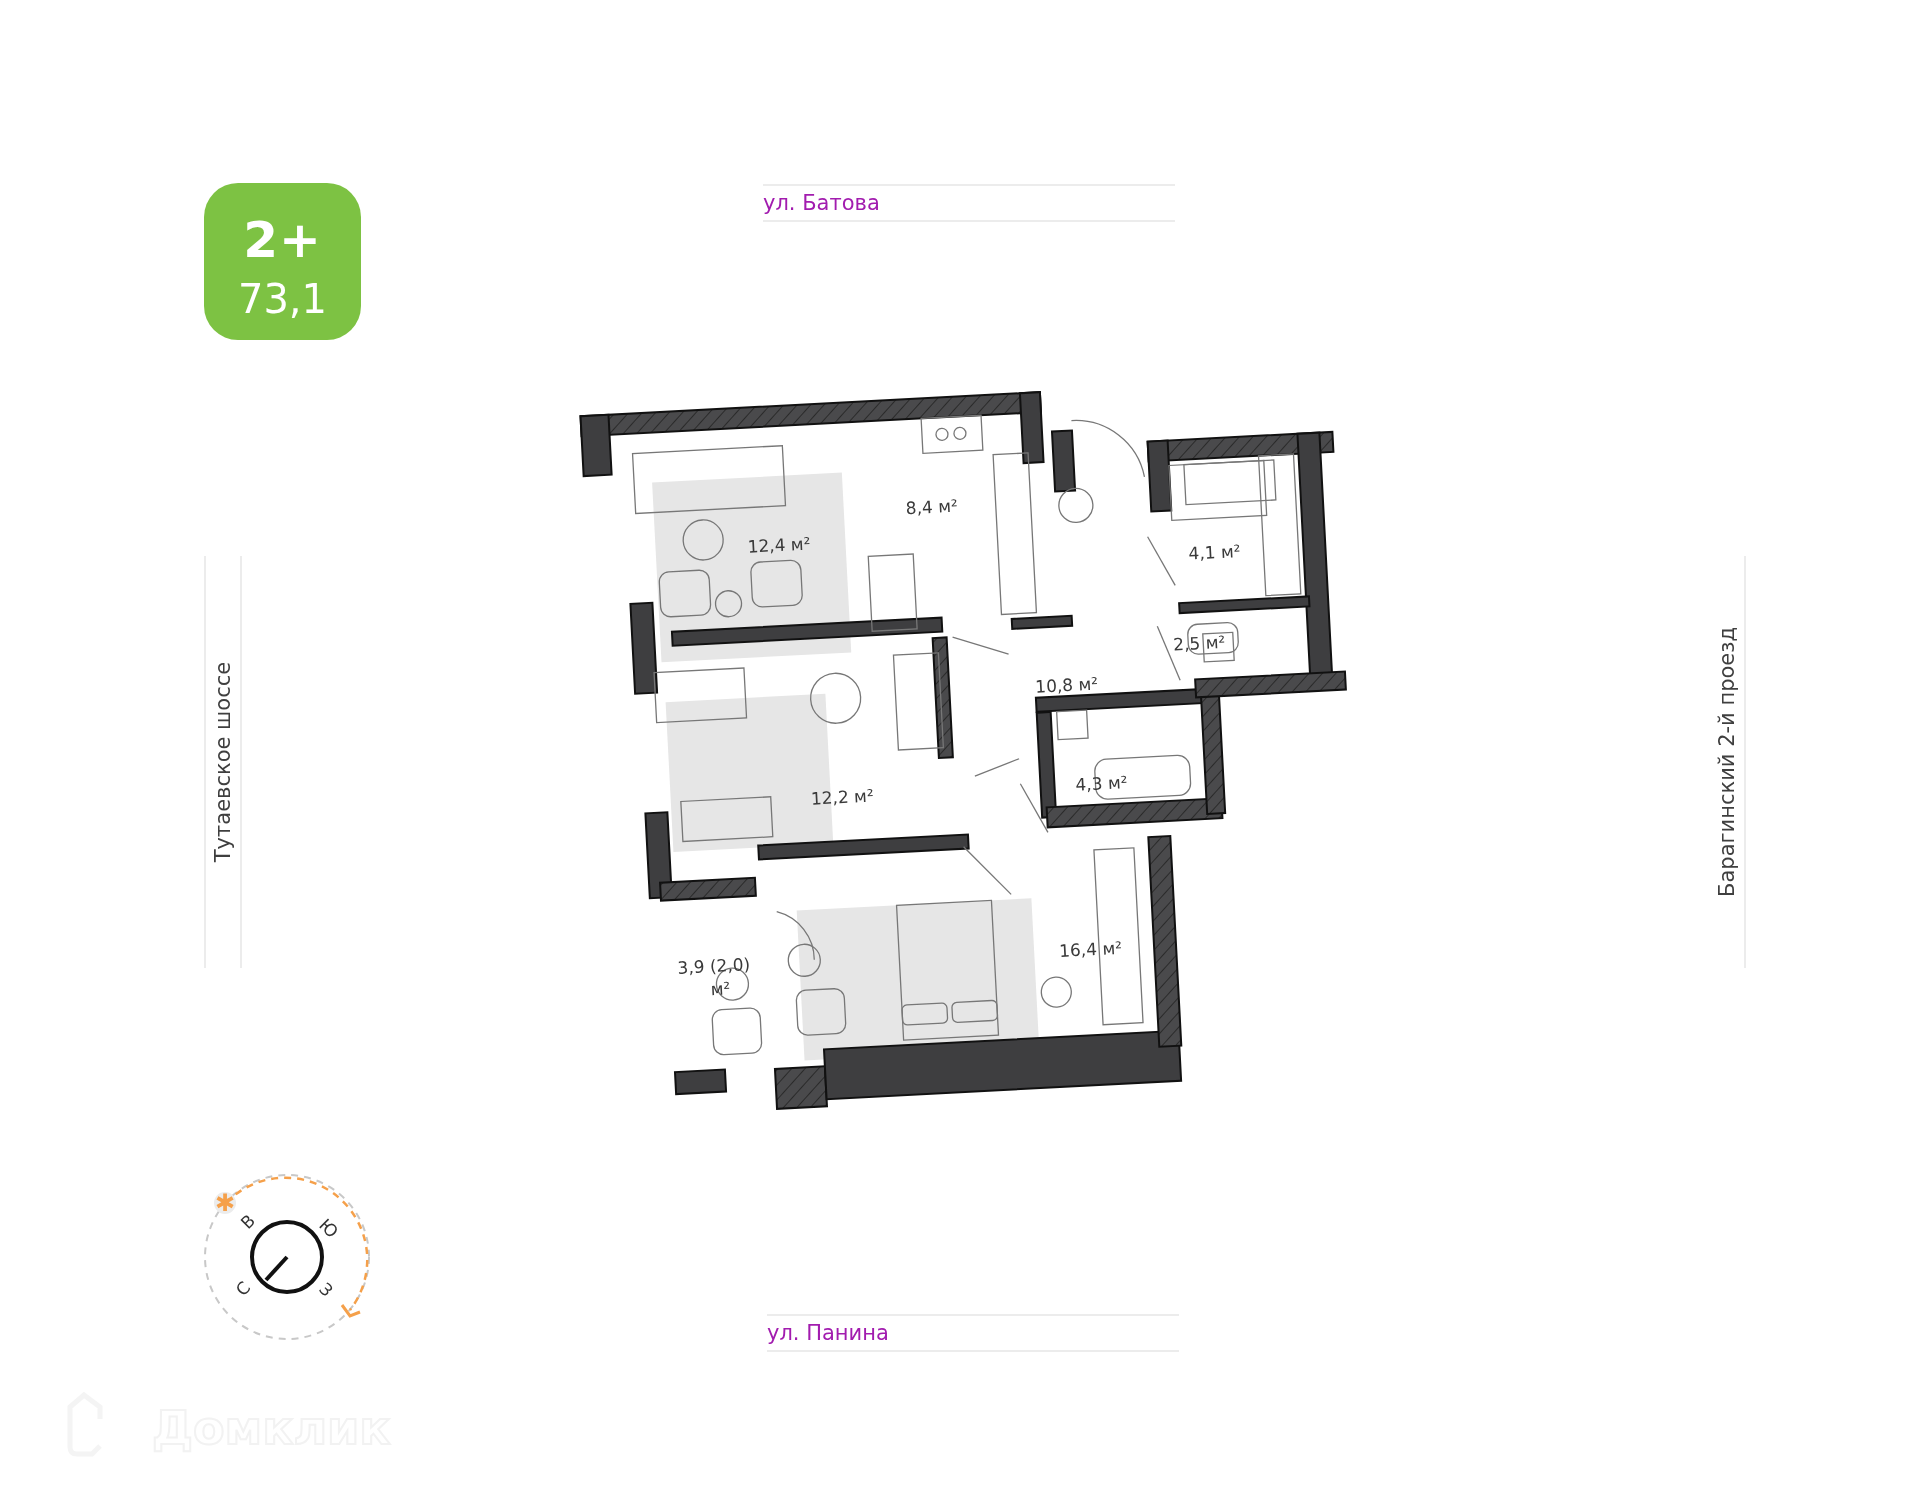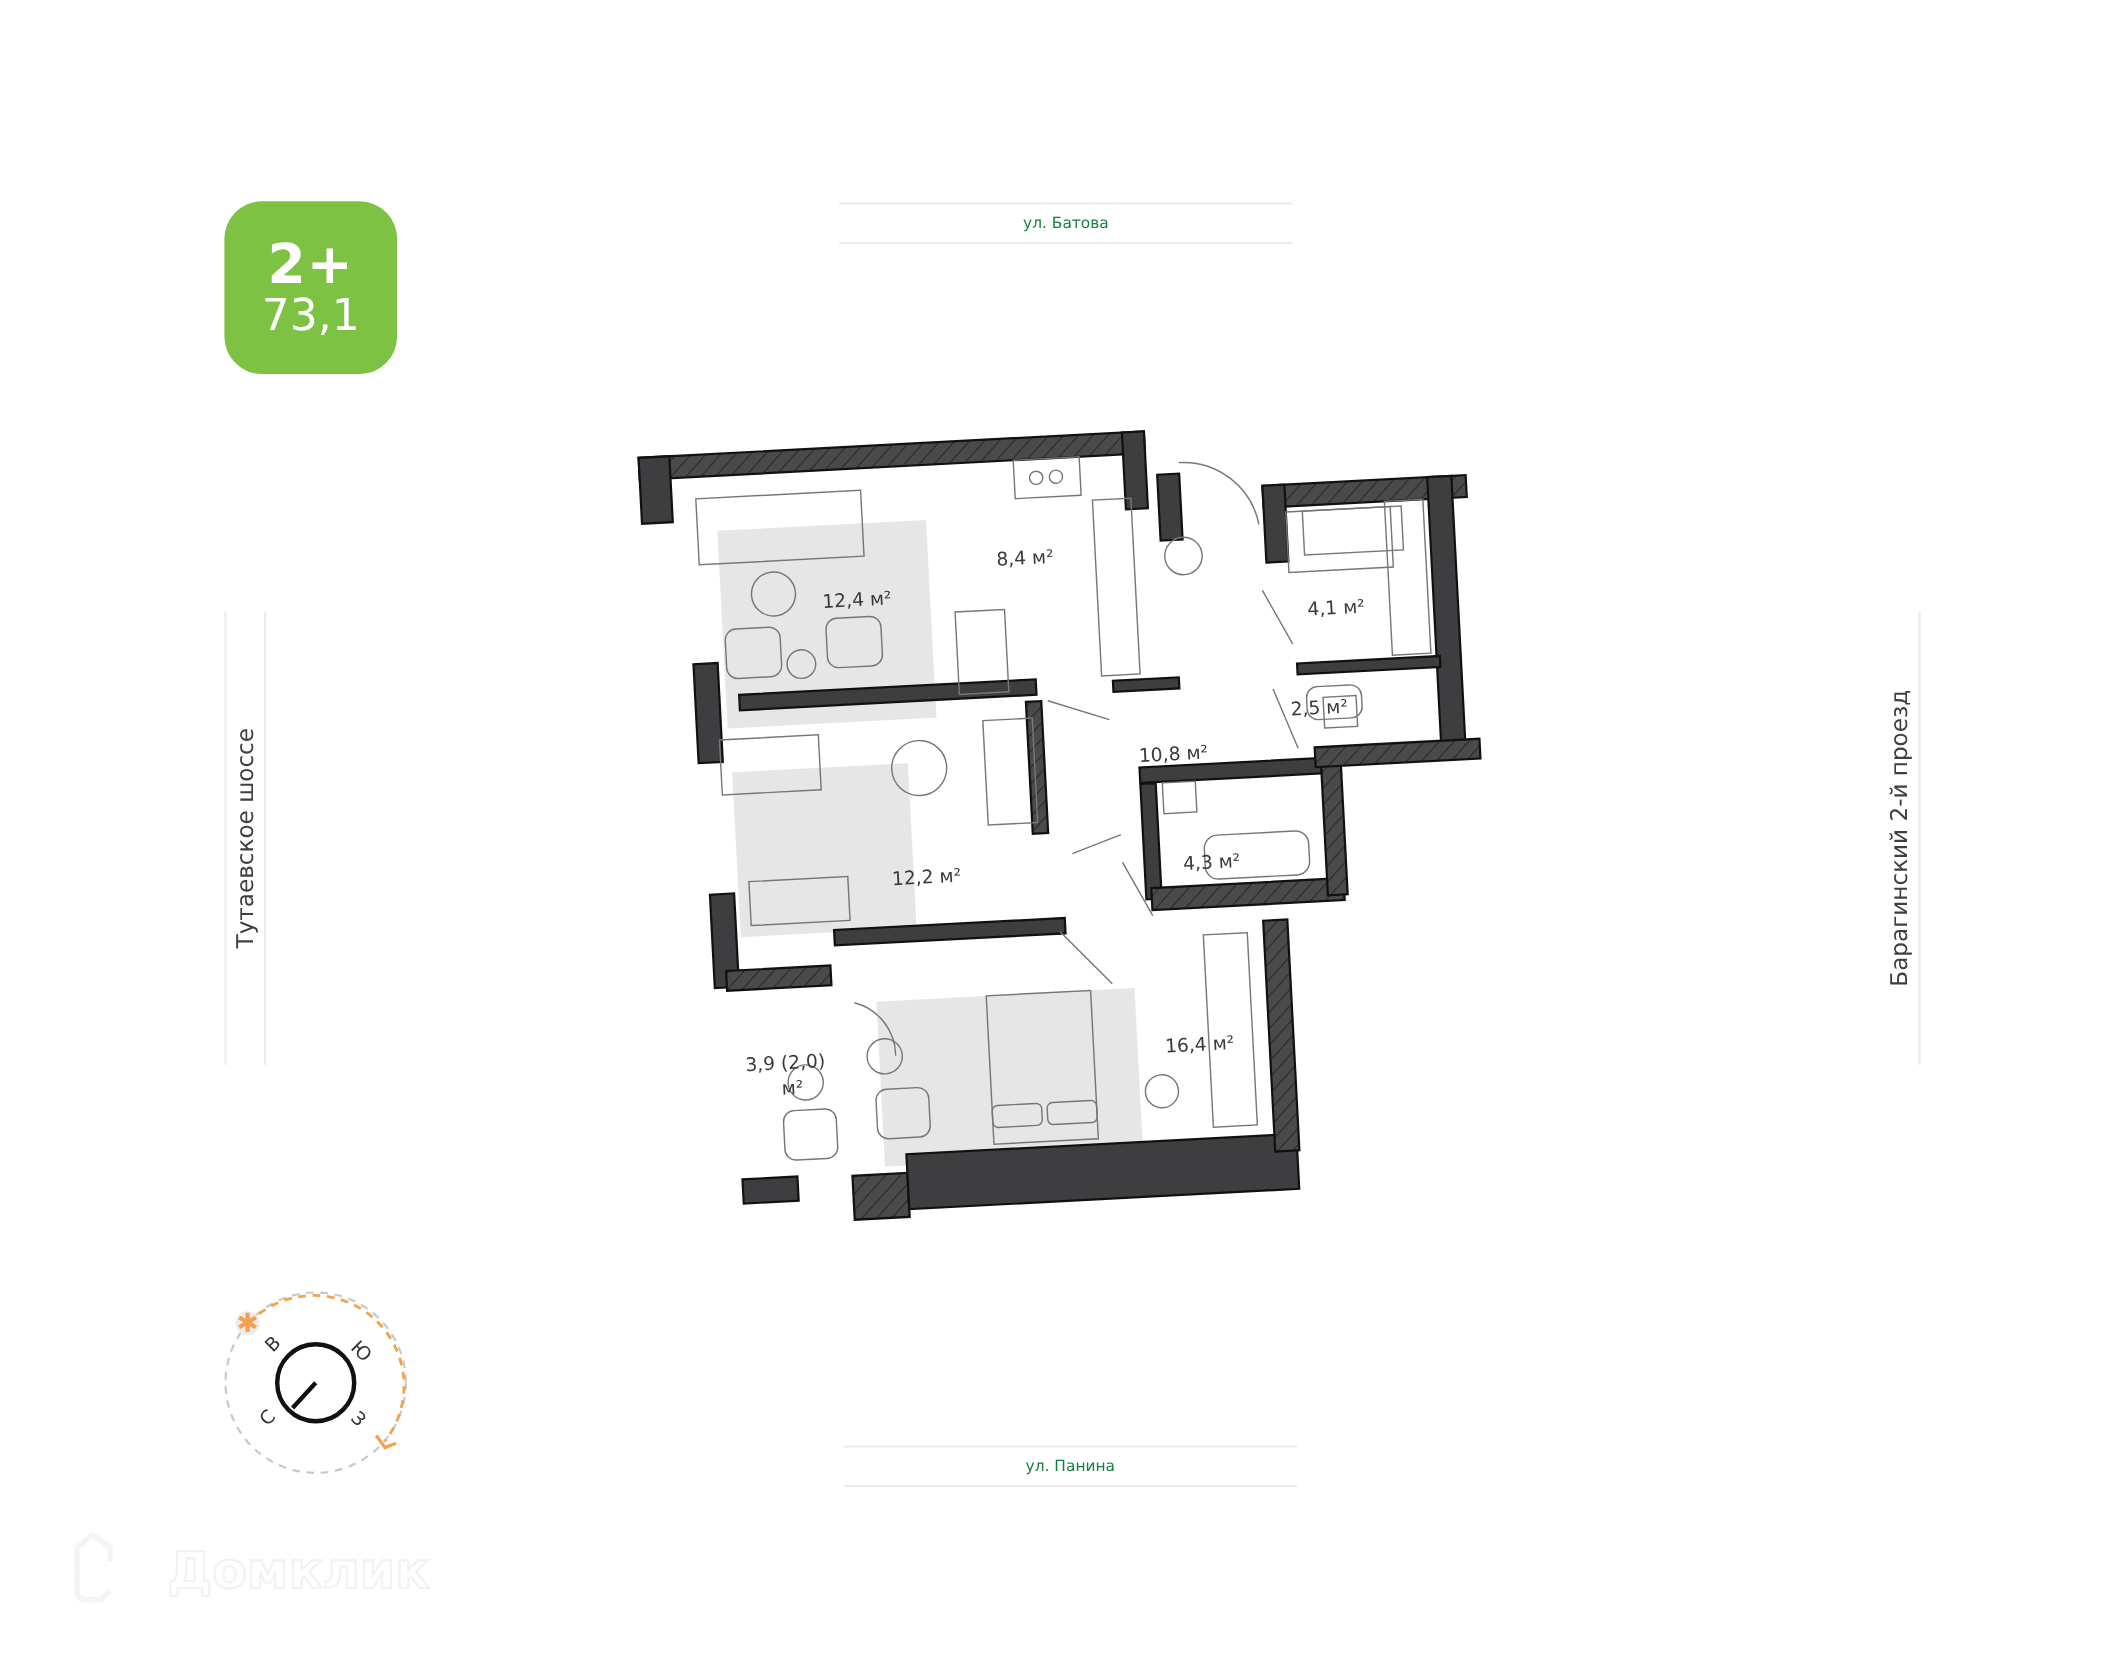--- a/index.html
+++ b/index.html
@@ -1,23 +1,23 @@
 <!DOCTYPE html>
 <html><head>
 <meta charset="utf-8">
 <style>
   html, body { margin:0; padding:0; background:#ffffff; }
   body { width:1920px; height:1507px; position:relative; overflow:hidden;
          font-family:"DejaVu Sans","Liberation Sans",sans-serif; color:#3a3a3a; }
   .badge { position:absolute; left:204px; top:183px; width:157px; height:157px;
            border-radius:34px; background:#7dc243; color:#fff; text-align:center; }
   .badge .rooms { font-size:50px; font-weight:bold; line-height:50px; margin-top:32px; letter-spacing:1px; }
-  .badge .area { font-size:40px; line-height:44px; margin-top:0; }
+  .badge .area { font-size:40px; line-height:44px; margin-top:12px; }
   .street-h { position:absolute; height:34px; border-top:2px solid #ececec; border-bottom:2px solid #ececec;
-              text-align:center; font-size:14px; line-height:34px; color:#15803d; }
+              text-align:left; font-size:21px; line-height:34px; color:#a21caf; }
   .street-v { position:absolute; width:34px; border-left:2px solid #ececec; border-right:2px solid #ececec; }
   .street-v span { position:absolute; left:50%; top:50%; white-space:nowrap; font-size:21px; color:#3f3f3f;
                    transform:translate(-50%,-50%) rotate(-90deg); }
   .street-v.right { border-left:none; }
   .plan { position:absolute; left:0; top:0; width:1920px; height:1507px; }
   .compass { position:absolute; left:190px; top:1160px; width:200px; height:200px; }
   .logo { position:absolute; left:62px; top:1392px; width:370px; height:70px; }
   .room-label { font-family:"DejaVu Sans","Liberation Sans",sans-serif; font-size:17px; fill:#3a3a3a; }
 </style>
 </head>

